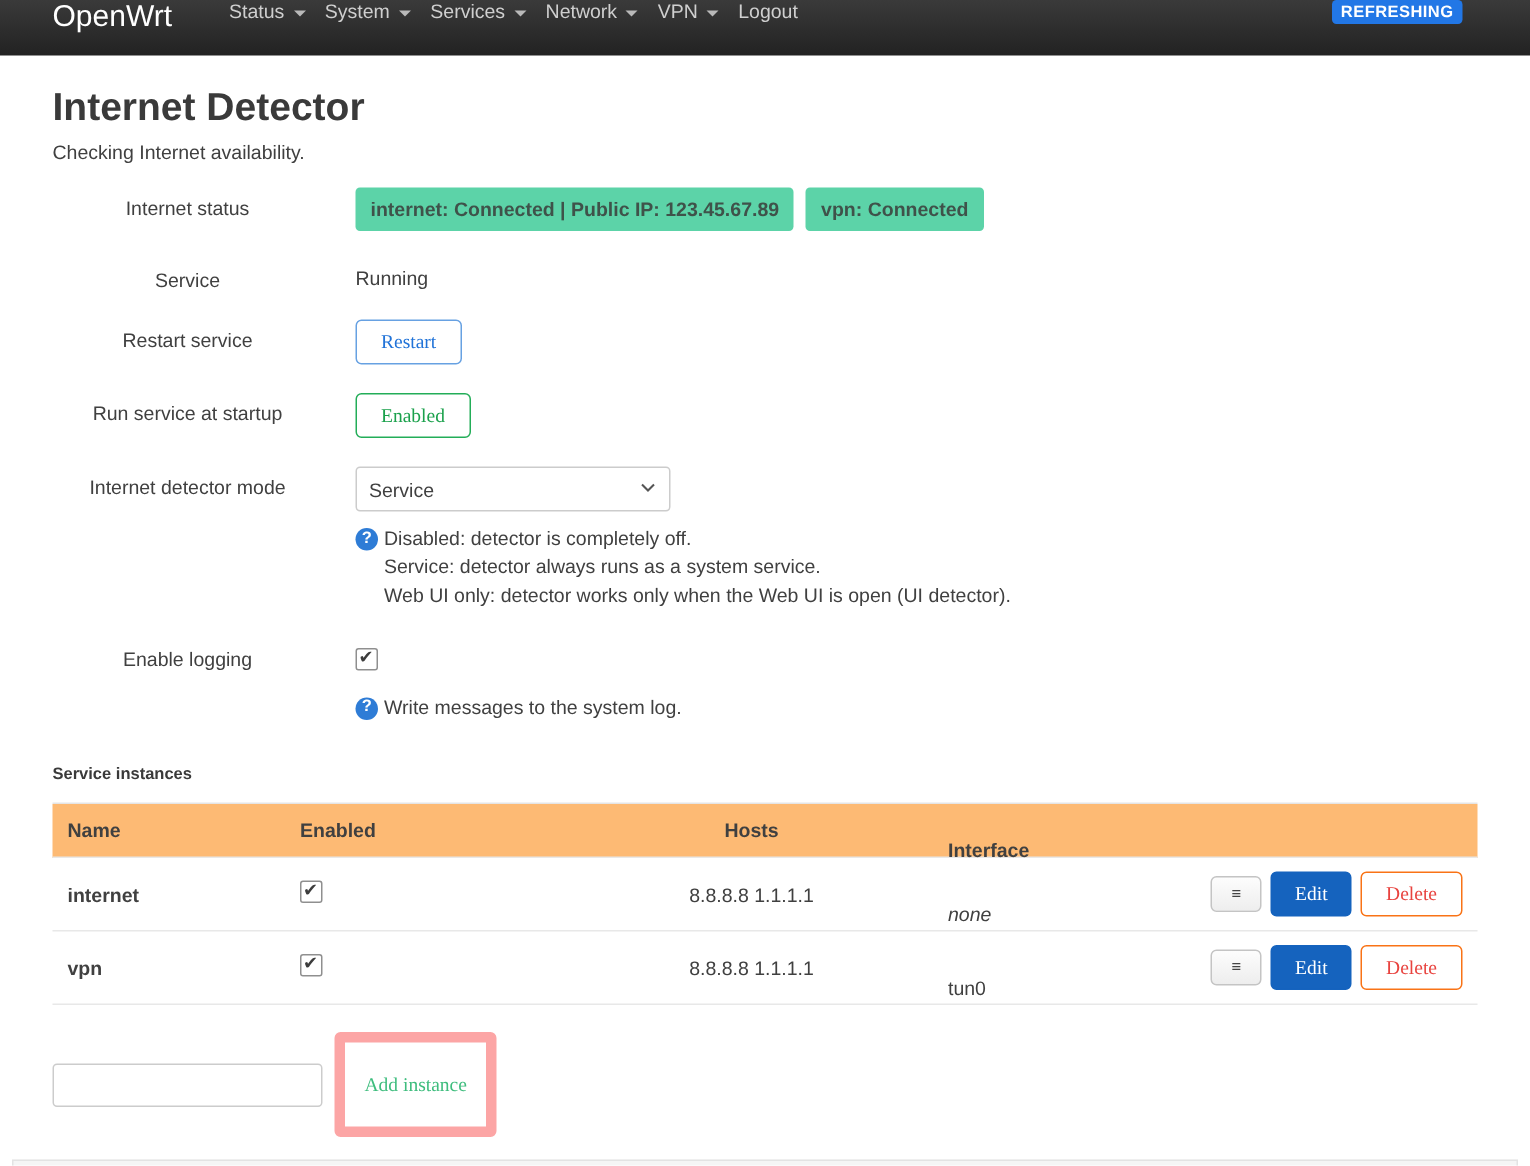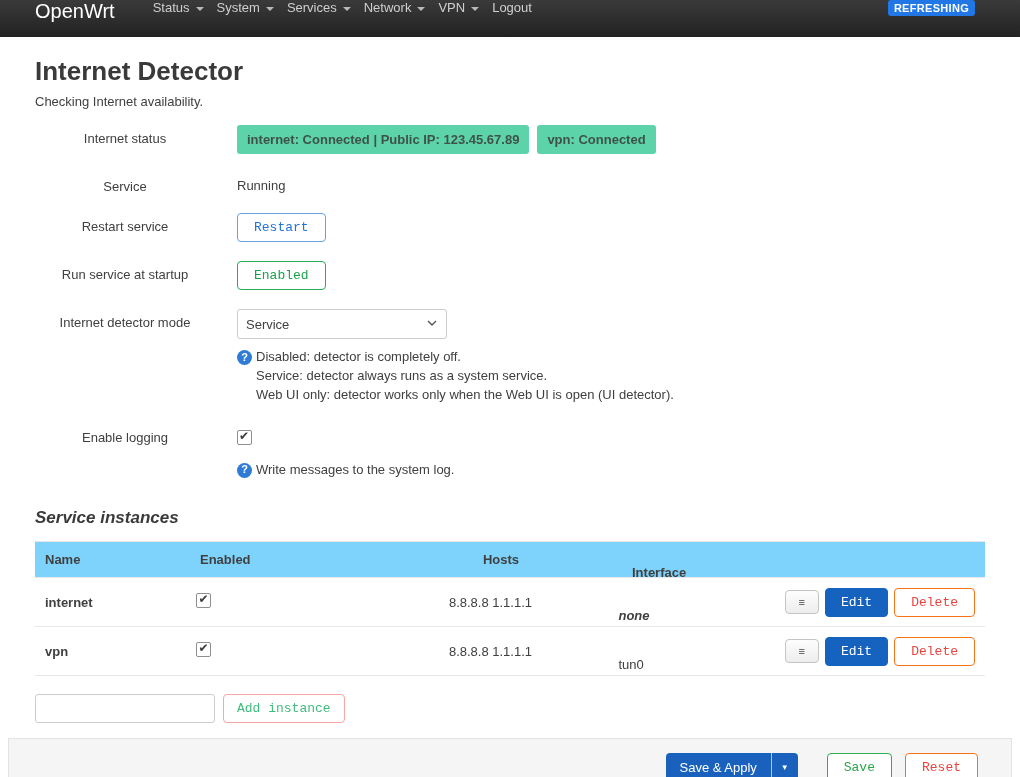--- a/index.html
+++ b/index.html
@@ -40,26 +40,26 @@
   .fctrl { margin-left: 22px; }
 
   .status-badges { display: flex; gap: 8px; }
   .status-badge {
     background: #5cd3a8; color: #3f524a; font-weight: bold;
     padding: 7px 10px; border-radius: 3px;
   }
   .service-state { padding-top: 5px; }
 
   .btn {
-    font-family: Liberation Mono, monospace; font-size: 13px;
+    font-family: Liberation Serif, serif; font-size: 13px;
     background: #fff; border-radius: 4px; padding: 6px 16px; cursor: pointer;
   }
   .btn-restart { color: #2173d8; border: 1px solid #67a1e2; }
   .btn-enabled { color: #1ba14c; border: 1px solid #23ad58; }
-  .btn-add { color: #3fbd7e; border: 1px solid #fca5a5; padding: 6px 13px; }
+  .btn-add { color: #3fbd7e; border: 7px solid #fca5a5; padding: 20px 13px; }
   .btn-save { color: #28a745; border: 1px solid #2fae4f; }
   .btn-reset, .btn-delete { color: #e8433f; border: 1px solid #f97316; }
   .btn-edit { background: #1563be; color: #fff; border: 1px solid #1563be; padding: 6px 15px; }
   .btn-more {
     background: linear-gradient(#fdfdfd, #ededed); color: #444;
     border: 1px solid #c4c4c4; border-radius: 4px;
     padding: 5px 13px; font-size: 11px; cursor: pointer;
   }
 
   .select-wrap { position: relative; width: 210px; }
@@ -85,33 +85,33 @@
     width: 15px; height: 15px; border: 1px solid #8f8f8f; border-radius: 2px;
     background: #fff; margin: 0; position: relative; cursor: pointer;
   }
   input[type="checkbox"]:checked::after {
     content: "\2714"; position: absolute; left: 1px; top: -2px;
     font-size: 12px; color: #3c3c3c;
   }
   .cb-pad { padding-top: 6px; }
 
   
-  .section-title { font-size: 17px; font-weight: bold; margin: 29px 0 13px; color: #3a3a3a; font-style: italic; }
+  .section-title { font-size: 11px; font-weight: bold; margin: 29px 0 13px; color: #3a3a3a; }
   .itable { border-top: 1px solid #e5e5e5; }
   .thead {
     display: flex; align-items: center; height: 36px;
-    background: #7dd3fc; font-weight: bold; border-bottom: 1px solid #e8e8e8;
+    background: #fdba74; font-weight: bold; border-bottom: 1px solid #e8e8e8;
   }
   .trow { display: flex; align-items: center; height: 49px; border-bottom: 1px solid #e8e8e8; }
   .c-name { width: 165px; padding-left: 10px; font-weight: bold; }
   .c-enabled { width: 170px; }
   .c-hosts { width: 262px; text-align: center; }
   .c-iface { width: 170px; margin-top: 26px; }
   .c-actions { flex: 1; display: flex; justify-content: flex-end; align-items: center; gap: 6px; padding-right: 10px; }
-  .italic { font-style: italic; font-weight: bold; }
+  .italic { font-style: italic; }
   .thead .c-name { font-weight: bold; }
 
   .add-row { display: flex; align-items: center; gap: 8px; margin-top: 18px; }
   .add-input {
     width: 180px; height: 29px; border: 1px solid #ccc; border-radius: 3px;
     padding: 4px 8px; font-family: "Liberation Sans", sans-serif; font-size: 13px; color: #404040;
   }
 
   
   .footer {

